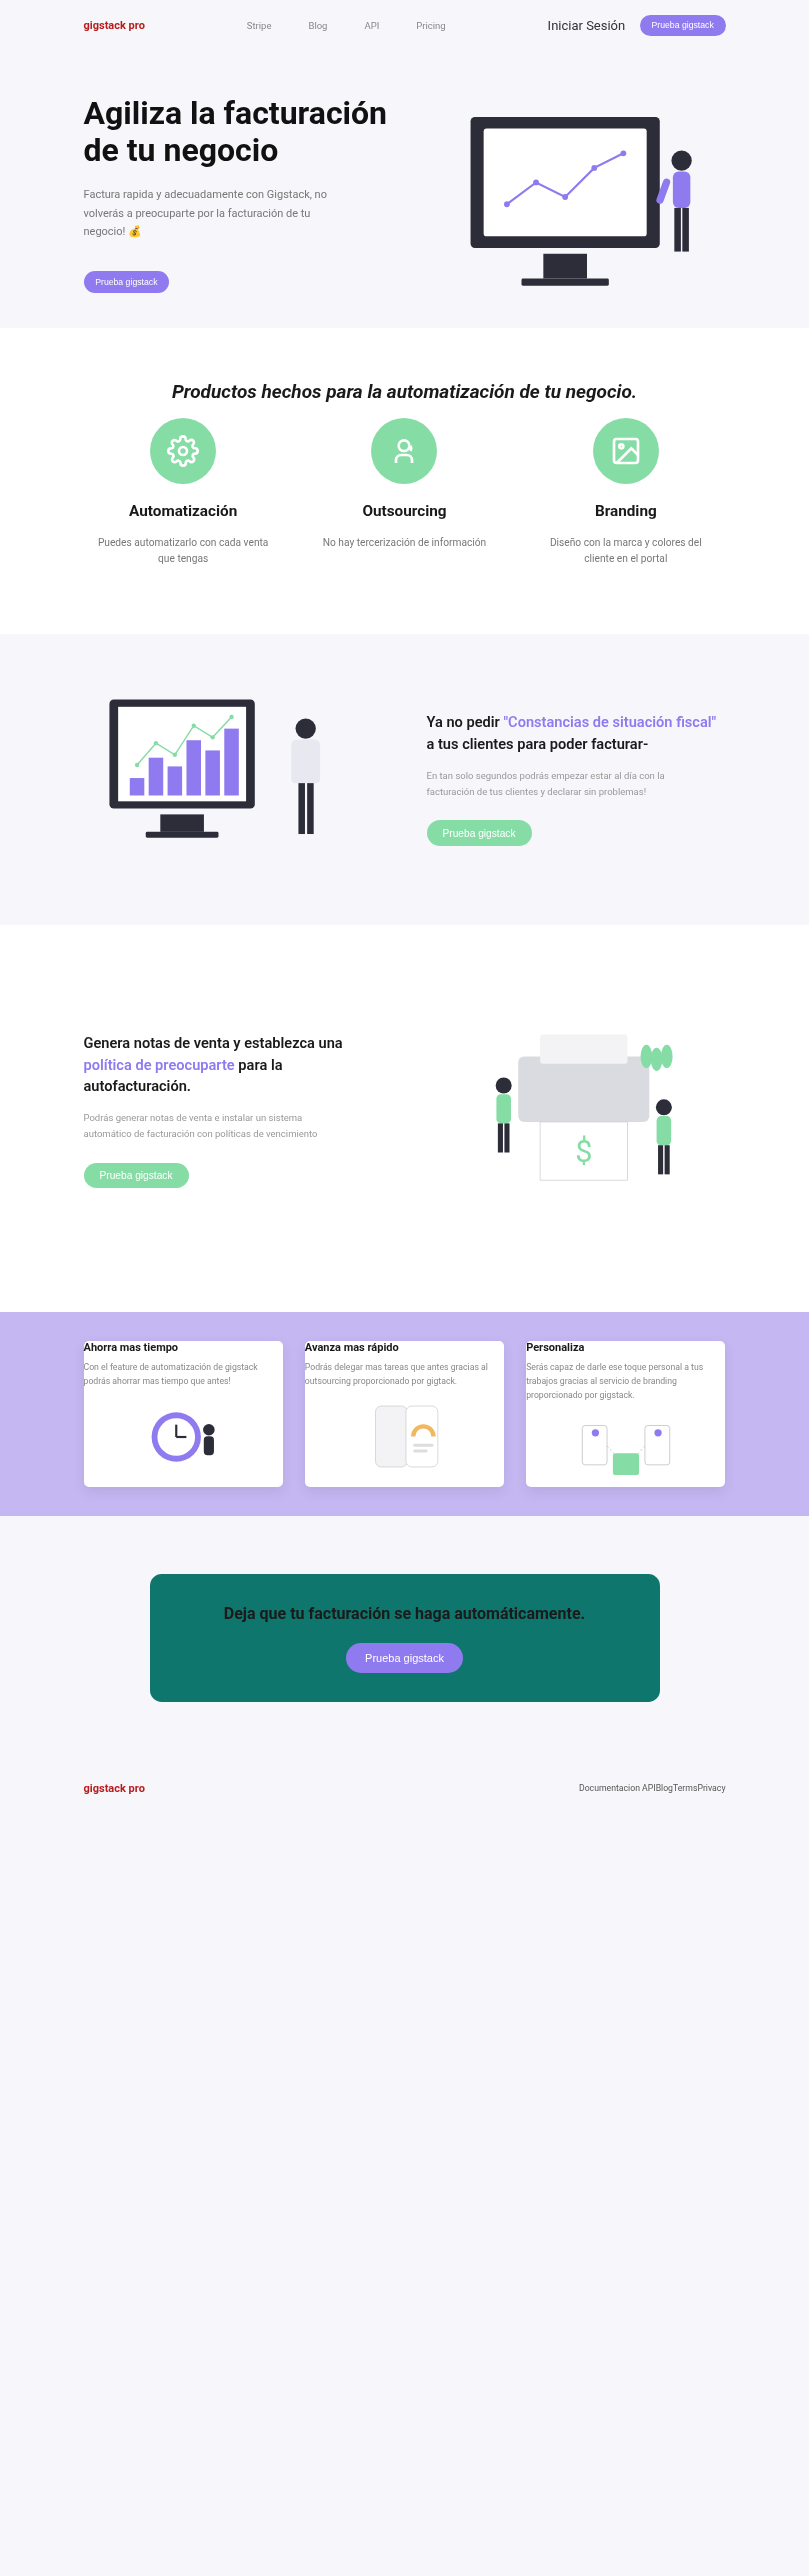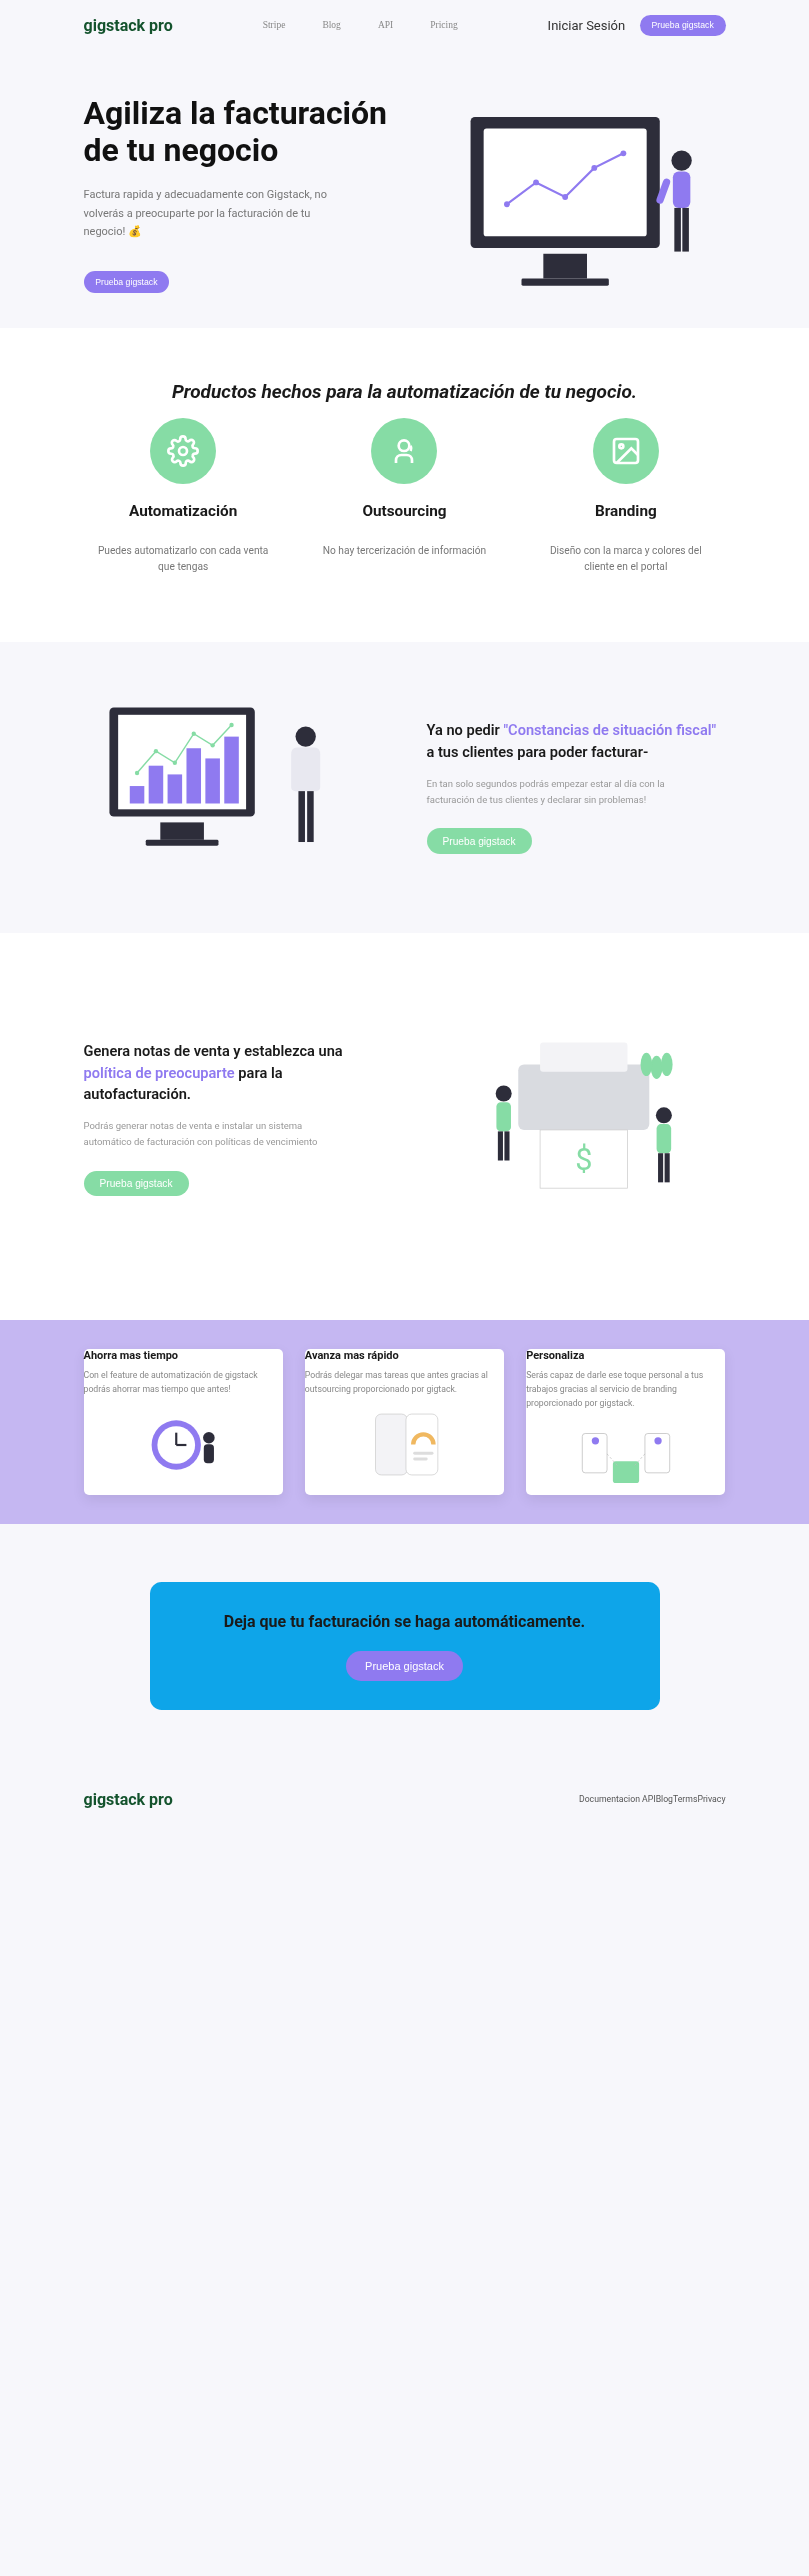--- a/index.html
+++ b/index.html
@@ -1,58 +1,58 @@
 <!DOCTYPE html>
 <html style="font-size:11.7px"><head>
 <meta charset="utf-8">
 <style>
 * { margin: 0; padding: 0; box-sizing: border-box; }
 body { font-family: -apple-system, BlinkMacSystemFont, 'Segoe UI', Roboto, sans-serif; background: #f7f7fb; color: #1a1a1a; }
 .container { max-width: 700px; margin: 0 auto; padding: 0 29px; }
 
 .nav { display: flex; align-items: center; justify-content: space-between; padding: 14.6px 0; }
-.logo { font-size: 16px; font-weight: 700; color: #14532d; }
-.nav-links { display: flex; gap: 37px; font-family: Liberation Serif, serif; }
+.logo { font-size: 11px; font-weight: 700; color: #b91c1c; }
+.nav-links { display: flex; gap: 37px; }
 .nav-links a { color: #888; text-decoration: none; font-size: 9.5px; }
 .nav-right { display: flex; align-items: center; gap: 14.6px; }
 .nav-right .login { color: #333; font-size: 13px; text-decoration: none; }
 .btn-primary { background: #8f7af0; color: #fff; border: none; padding: 5.8px 11.7px; border-radius: 13px; font-size: 8.7px; cursor: pointer; }
 .btn-primary-lg { background: #8f7af0; color: #fff; border: none; padding: 8.7px 19px; border-radius: 16px; font-size: 11px; cursor: pointer; }
 .btn-green { background: #86dca5; color: #fff; border: none; padding: 7.3px 16px; border-radius: 14.6px; font-size: 10.2px; cursor: pointer; }
 
 .hero { display: flex; align-items: flex-start; gap: 29px; padding: 44px 0 29px; }
 .hero-left { flex: 1; }
 .hero h1 { font-size: 32px; font-weight: 700; line-height: 1.15; margin-bottom: 17.5px; color: #111; }
 .hero p { color: #777; font-size: 11px; line-height: 1.7; max-width: 262px; margin-bottom: 29px; }
 .hero-right { flex: 0 0 277px; display: flex; justify-content: center; align-items: flex-end; }
 
 .section-white { background: #fff; padding: 51px 0 66px; }
 .section-title { font-size: 19px; font-weight: 700; text-align: center; max-width: 466px; margin: 0 auto 13px; line-height: 1.4; font-style: italic; }
 .section-sub { text-align: center; color: #888; font-size: 11px; max-width: 394px; margin: 0 auto 44px; line-height: 1.7; }
 .features { display: flex; justify-content: space-around; gap: 22px; }
 .feature { text-align: center; flex: 1; max-width: 175px; }
 .feature-icon { width: 66px; height: 66px; border-radius: 50%; background: #86dca5; margin: 0 auto 17.5px; display: flex; align-items: center; justify-content: center; }
-.feature h3 { font-size: 15.3px; font-weight: 700; margin-bottom: 23px; }
+.feature h3 { font-size: 15.3px; font-weight: 700; margin-bottom: 15px; }
 .feature p { color: #777; font-size: 10.2px; line-height: 1.6; }
 
 .two-col { display: flex; align-items: center; gap: 44px; padding: 51px 0; }
 .two-col .col { flex: 1; }
 .two-col h3 { font-size: 14.6px; font-weight: 600; line-height: 1.5; margin-bottom: 11.7px; }
 .two-col .highlight { color: #8f7af0; }
 .two-col p { color: #999; font-size: 9.5px; line-height: 1.7; margin-bottom: 20.4px; max-width: 248px; }
 .illus { display: flex; justify-content: center; }
 
 .band { background: #c5b7f2; padding: 29px 0; }
 .cards { display: flex; gap: 22px; }
 .card { background: #fff; border-radius: 5px; flex: 1; box-shadow: 0 4.4px 13px rgba(0,0,0,0.08); }
 .card h4 { font-size: 11px; font-weight: 700; margin-bottom: 7.3px; }
 .card p { font-size: 8.7px; color: #888; line-height: 1.6; margin-bottom: 11.7px; }
 .card-img { height: 73px; display: flex; align-items: center; justify-content: center; }
 
-.cta { background: #0ea5e9; border-radius: 11.7px; padding: 29px; text-align: center; margin: 58px auto; max-width: 510px; }
+.cta { background: #0f766e; border-radius: 11.7px; padding: 29px; text-align: center; margin: 58px auto; max-width: 510px; }
 .cta h3 { font-size: 16px; font-weight: 700; margin-bottom: 17.5px; line-height: 1.4; }
 
 .footer { display: flex; align-items: center; justify-content: space-between; padding: 22px 0 36px; }
 .footer-links { display: flex; }
 .footer-links a { color: #555; font-size: 8.7px; text-decoration: none; }
 </style>
 </head>
 <body>
 
 <div class="container">

